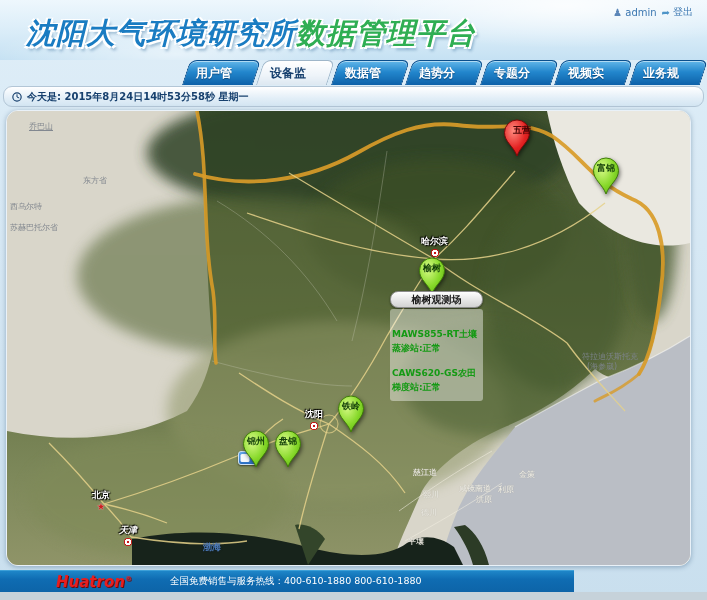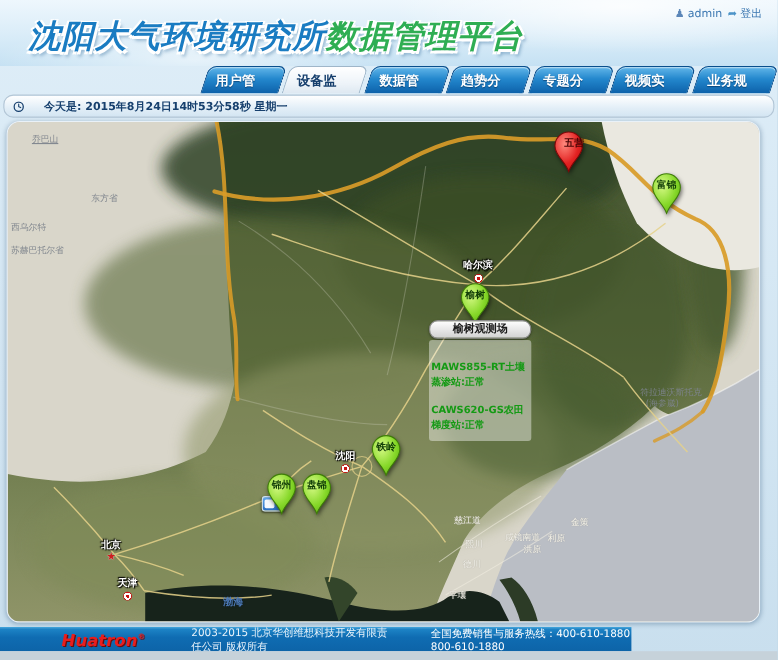--- a/index.html
+++ b/index.html
@@ -32,21 +32,21 @@
     color:#fff; font-size:12px; font-weight:bold; line-height:24px; cursor:pointer; }
   .tab > span { display:block; transform:skewX(18deg); text-shadow:0 1px 1px rgba(0,40,80,.6); }
   .tab.active { background:linear-gradient(180deg,#ffffff 0%,#eef4f9 60%,#dde8f1 100%);
     border-color:#9fb6c9; color:#163f6d; }
   .tab.active > span { text-shadow:none; }
 
   
   .datebar { position:absolute; left:3px; top:86px; width:701px; height:21px;
     border:1px solid #b3c6d6; border-radius:9px;
     background:linear-gradient(180deg,#ffffff,#e2eef7 60%,#d3e5f2);
-    display:flex; align-items:center; gap:18px; padding:0 8px;
+    display:flex; align-items:center; gap:5px; padding:0 8px;
     font-size:10px; font-weight:bold; color:#17406e; }
   .clock-icon { width:10px; height:10px; flex:0 0 auto; }
 
   
   .map-wrap { position:absolute; left:6px; top:110px; width:685px; height:456px;
     border:1px solid #e9f1f8; border-radius:12px; overflow:hidden;
     box-shadow:0 1px 5px rgba(20,60,100,.35); background:#d8d5ca; }
   .map-svg { position:absolute; left:0; top:0; }
 
   
@@ -217,21 +217,21 @@
         <path d="M97,393 C120,398 140,404 160,412"></path>
         <path d="M240,345 C250,330 260,318 276,308"></path>
       </g>
       <circle cx="322" cy="313" r="9" fill="none" stroke="#e6d28a" stroke-width="1.1" opacity=".7"></circle>
     </svg>
 
     <div id="map-labels">
         <div class="lbl lbl-city" style="left: 414px; top: 124px;">哈尔滨<span class="cicon ring-icon"></span></div>
         <div class="lbl lbl-city" style="left: 298px; top: 297px;">沈阳<span class="cicon ring-icon"></span></div>
         <div class="lbl lbl-city" style="left: 85px; top: 378px;">北京<span class="cicon star-icon">★</span></div>
-        <div class="lbl lbl-city" style="left: 100px; top: 413px;">天津<span class="cicon ring-icon"></span></div>
+        <div class="lbl lbl-city" style="left: 112px; top: 413px; font-style: italic;">天津<span class="cicon ring-icon"></span></div>
         <div class="lbl lbl-sea" style="left: 196px; top: 430px;">渤海</div>
         <div class="lbl lbl-faint" style="left: 575px; top: 240px;">符拉迪沃斯托克</div>
         <div class="lbl lbl-faint" style="left: 580px; top: 250px;">(海参崴)</div>
         <div class="lbl lbl-faint" style="left: 22px; top: 10px; text-decoration: underline;">乔巴山</div>
         <div class="lbl lbl-faint" style="left: 76px; top: 64px;">东方省</div>
         <div class="lbl lbl-faint" style="left: 3px; top: 90px;">西乌尔特</div>
         <div class="lbl lbl-faint" style="left: 3px; top: 111px;">苏赫巴托尔省</div>
         <div class="lbl lbl-nk" style="left: 406px; top: 356px;">慈江道</div>
         <div class="lbl lbl-nk" style="left: 416px; top: 378px;">熙川</div>
         <div class="lbl lbl-nk" style="left: 414px; top: 396px;">德川</div>
@@ -334,17 +334,16 @@
       <div class="popup-title">榆树观测场</div>
       <div class="popup-body" id="popup-body">
           <div class="popup-item">MAWS855-RT土壤蒸渗站:正常</div>
           <div class="popup-item">CAWS620-GS农田梯度站:正常</div>
         </div>
     </div>
   </div>
 
   <div class="footer">
     <div class="logo"><span>Huatron</span><sup>®</sup></div>
-    <div class="copyright">2003-2015 北京华创维想科技开发有限责任公司 版权所有</div>
     <div class="hotline">全国免费销售与服务热线：400-610-1880  800-610-1880</div>
   </div>
   <div class="bottom-strip"></div>
 </div>
 
 </body></html>

